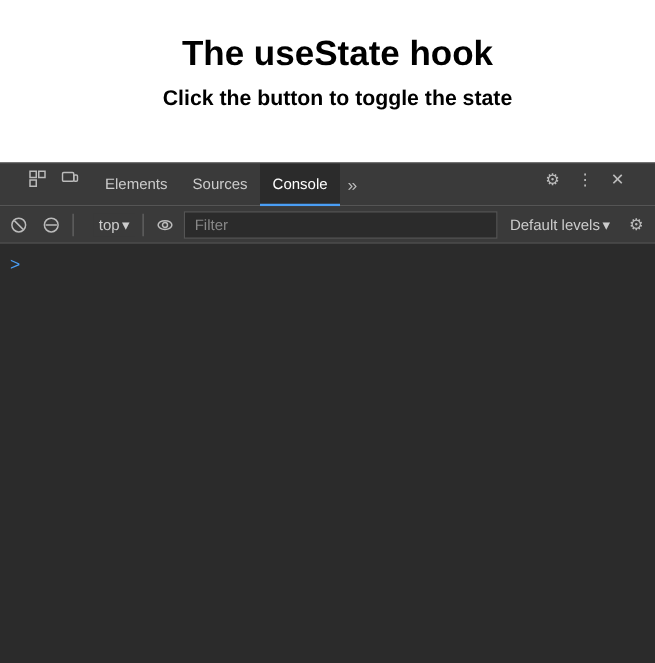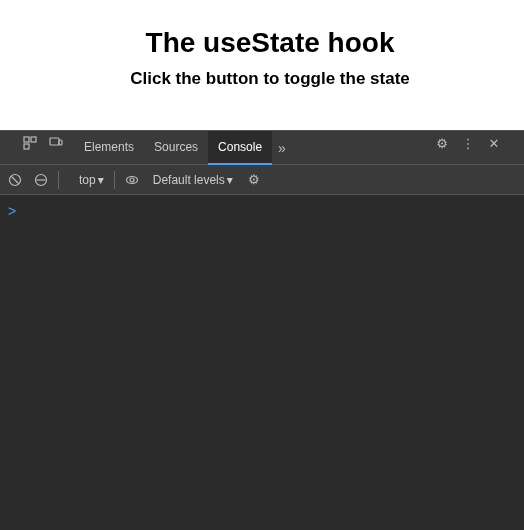--- a/index.html
+++ b/index.html
@@ -287,20 +287,21 @@
 
     <div class="toolbar-separator"></div>
 
     <div class="toolbar-icon" title="Live expressions">
       <svg width="14" height="14" viewBox="0 0 14 14" fill="none">
         <ellipse cx="7" cy="7" rx="5.5" ry="3.5" stroke="#bbb" stroke-width="1.2"></ellipse>
         <circle cx="7" cy="7" r="2" stroke="#bbb" stroke-width="1.2"></circle>
       </svg>
     </div>
 
+    <input class="toolbar-filter" type="text" placeholder="Filter" style="">
 
     <div class="toolbar-levels">
       <span>Default levels</span>
       <span>▾</span>
     </div>
 
     <div class="toolbar-icon" title="Console settings">
       <span style="color:#bbb; font-size:13px;">⚙</span>
     </div>
   </div>

